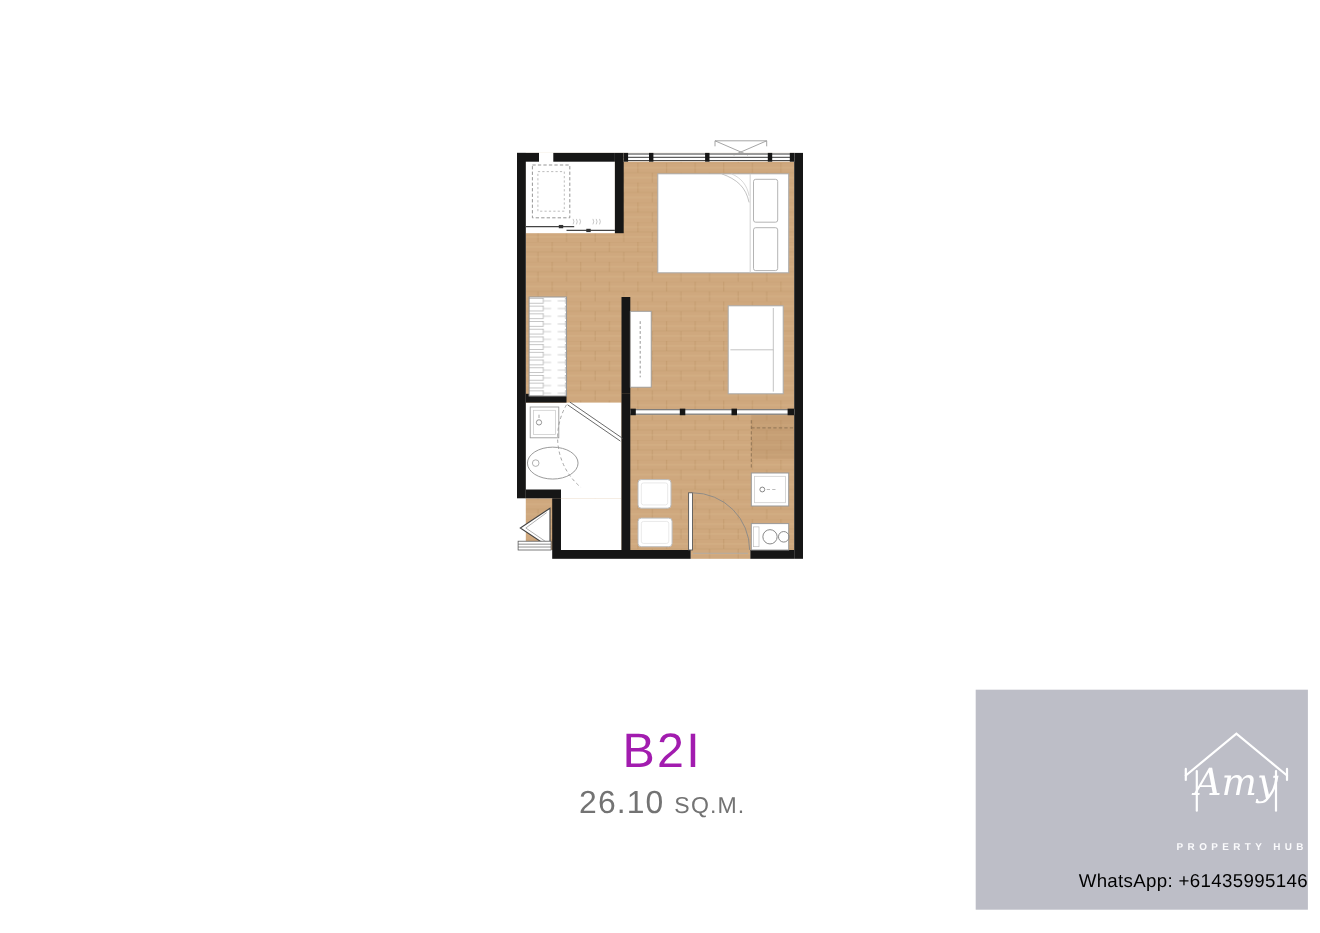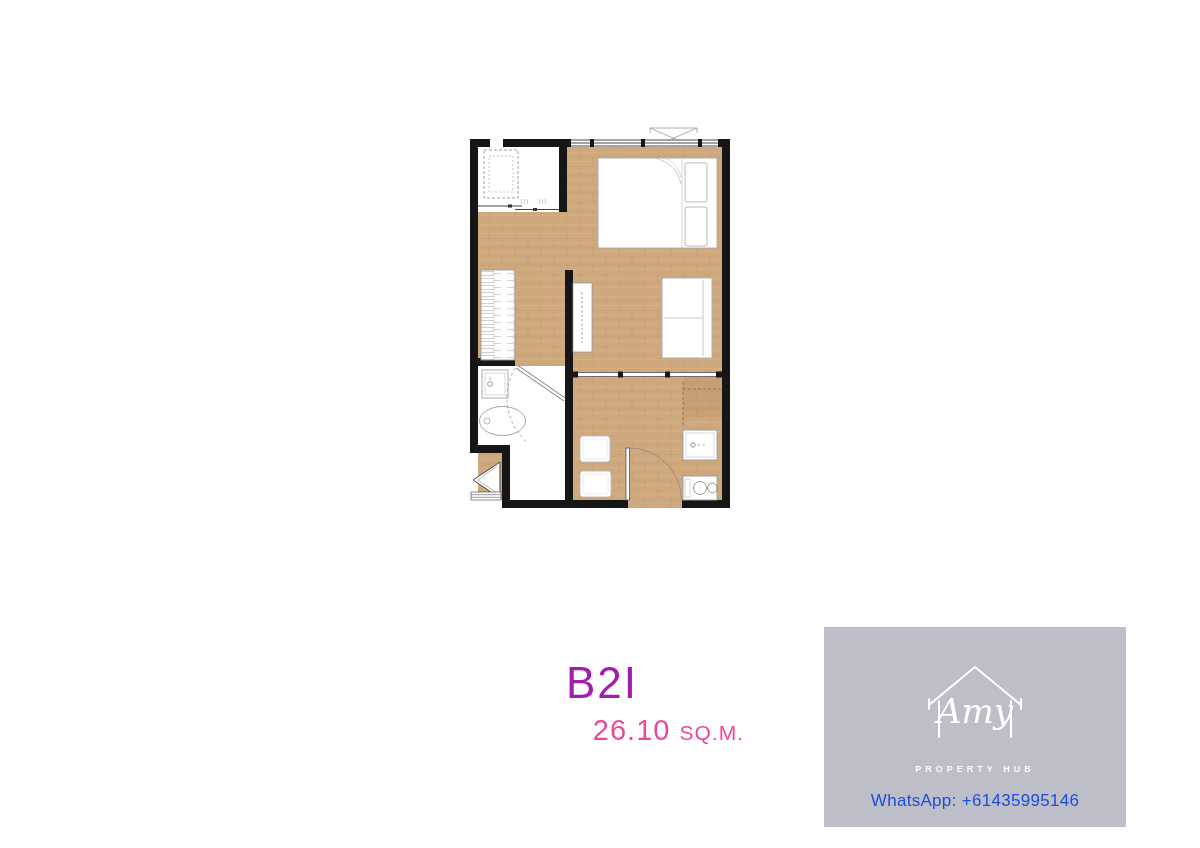--- a/index.html
+++ b/index.html
@@ -7,35 +7,35 @@
     position:relative;width:1200px;height:848px;background:#ffffff;overflow:hidden;
     font-family:"Liberation Sans", sans-serif;
   }
   .floorplan{position:absolute;left:460px;top:122px;width:270px;height:390px;}
   .floorplan svg{display:block;width:270px;height:390px;}
   .unit-title{
     position:absolute;left:460px;top:658px;width:284px;text-align:center;
     font-size:44px;letter-spacing:2px;color:#a21caf;font-weight:400;
   }
   .unit-area{
-    position:absolute;left:460px;top:714px;width:284px;text-align:right;
-    font-size:29px;letter-spacing:1px;color:#ec4899;font-weight:400;
+    position:absolute;left:460px;top:714px;width:284px;text-align:center;
+    font-size:29px;letter-spacing:1px;color:#737373;font-weight:400;
   }
   .unit-area .area-unit{font-size:21px;letter-spacing:1px;}
   .brand-panel{
-    position:absolute;left:824px;top:627px;width:302px;height:200px;
-    background:#bdbec7;color:#ffffff;text-align:center;
+    position:absolute;left:887px;top:627px;width:302px;height:200px;
+    background:#bdbec7;color:#ffffff;text-align:right;
   }
   .brand-logo{margin-top:30px;}
   .brand-tagline{
     margin-top:17px;font-size:9px;font-weight:bold;letter-spacing:4px;color:#fafafc;
   }
   .brand-contacts{
     position:absolute;left:0;right:0;bottom:12px;
-    font-size:17px;line-height:28px;color:#1d4ed8;font-weight:400;letter-spacing:0.3px;
+    font-size:17px;line-height:28px;color:#000000;font-weight:400;letter-spacing:0.3px;
   }
 </style>
 </head>
 <body>
 
 <div class="canvas">
 
   <div class="floorplan">
     <svg viewBox="-10 -8 270 390" xmlns="http://www.w3.org/2000/svg">
       <defs>

